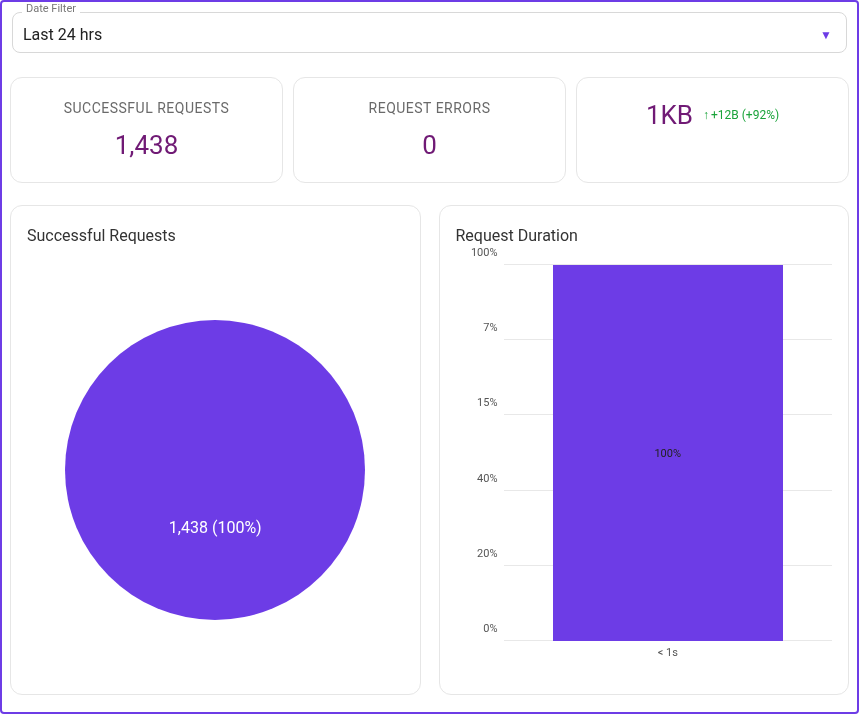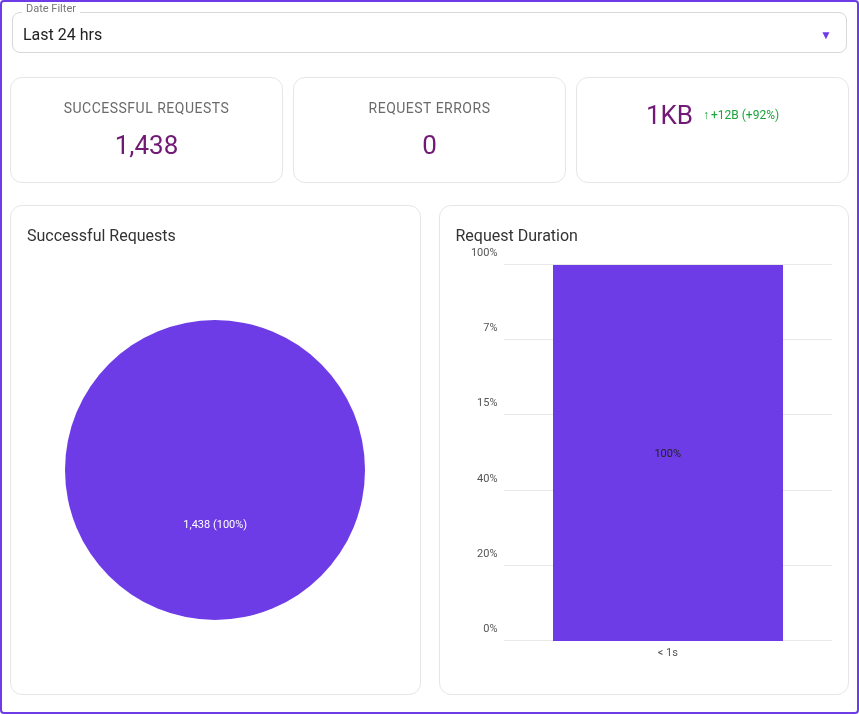--- a/index.html
+++ b/index.html
@@ -111,21 +111,21 @@
     .pie {
       width: 300px;
       height: 300px;
       border-radius: 50%;
       background: #6d3ce6;
       position: relative;
     }
     .pie-label {
       position: absolute;
       color: #fff;
-      font-size: 11px;
+      font-size: 16px;
       left: 50%;
       transform: translateX(-50%);
       top: 66%;
     }
     .bar-wrap {
       position: relative;
       height: 400px;
       padding-left: 48px;
       padding-bottom: 24px;
     }

